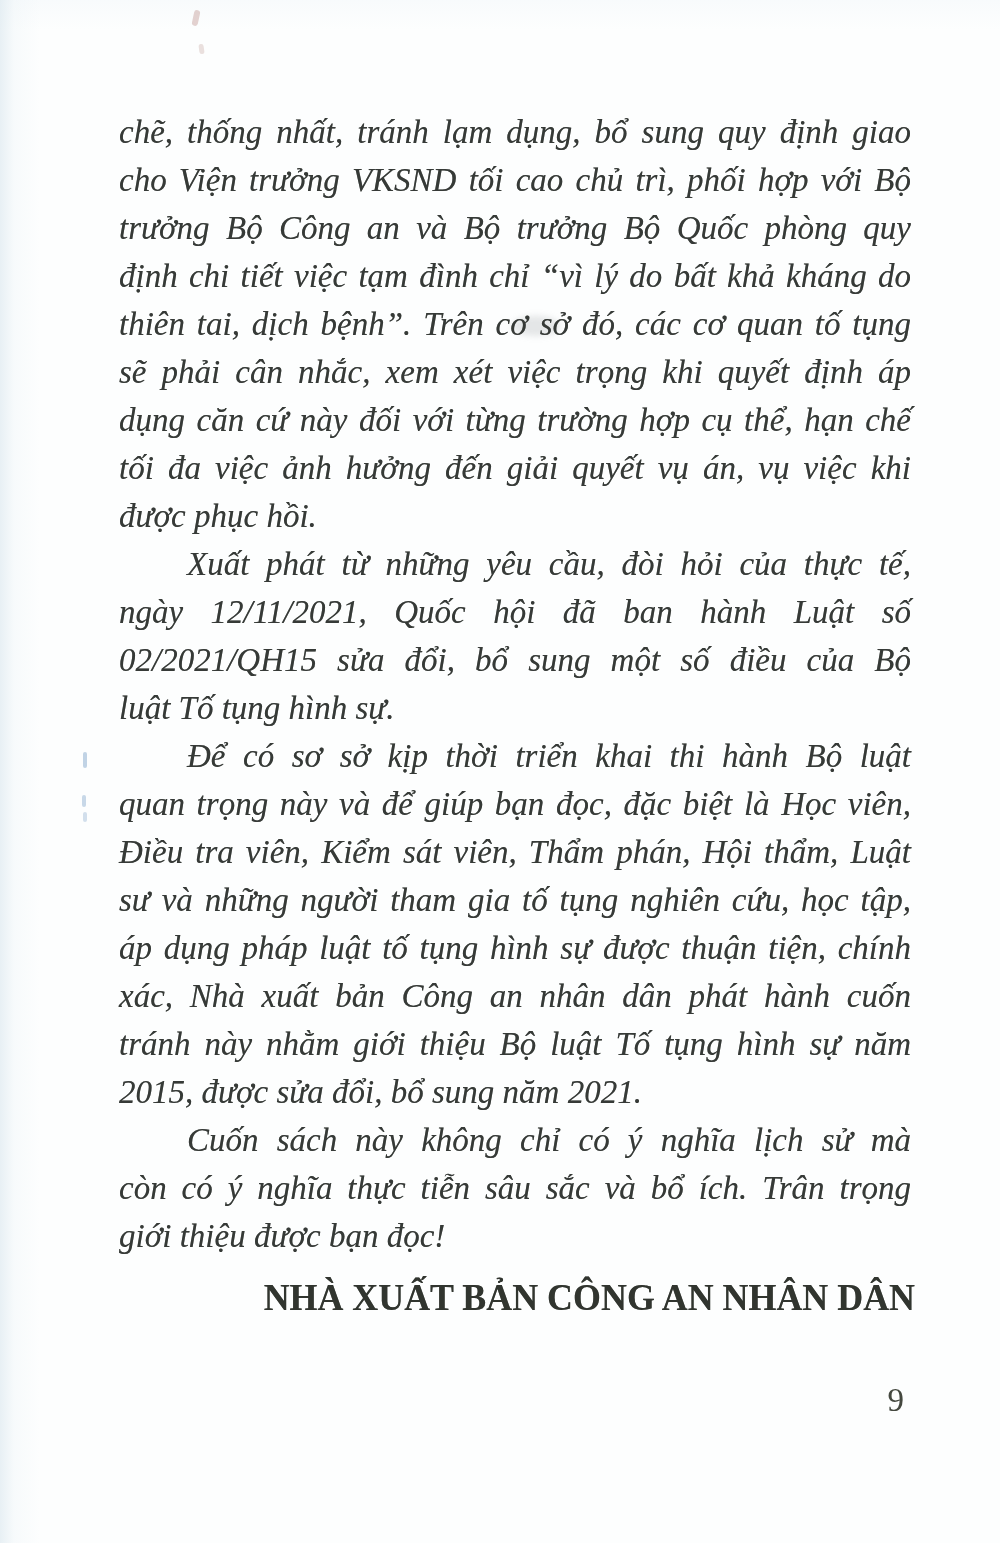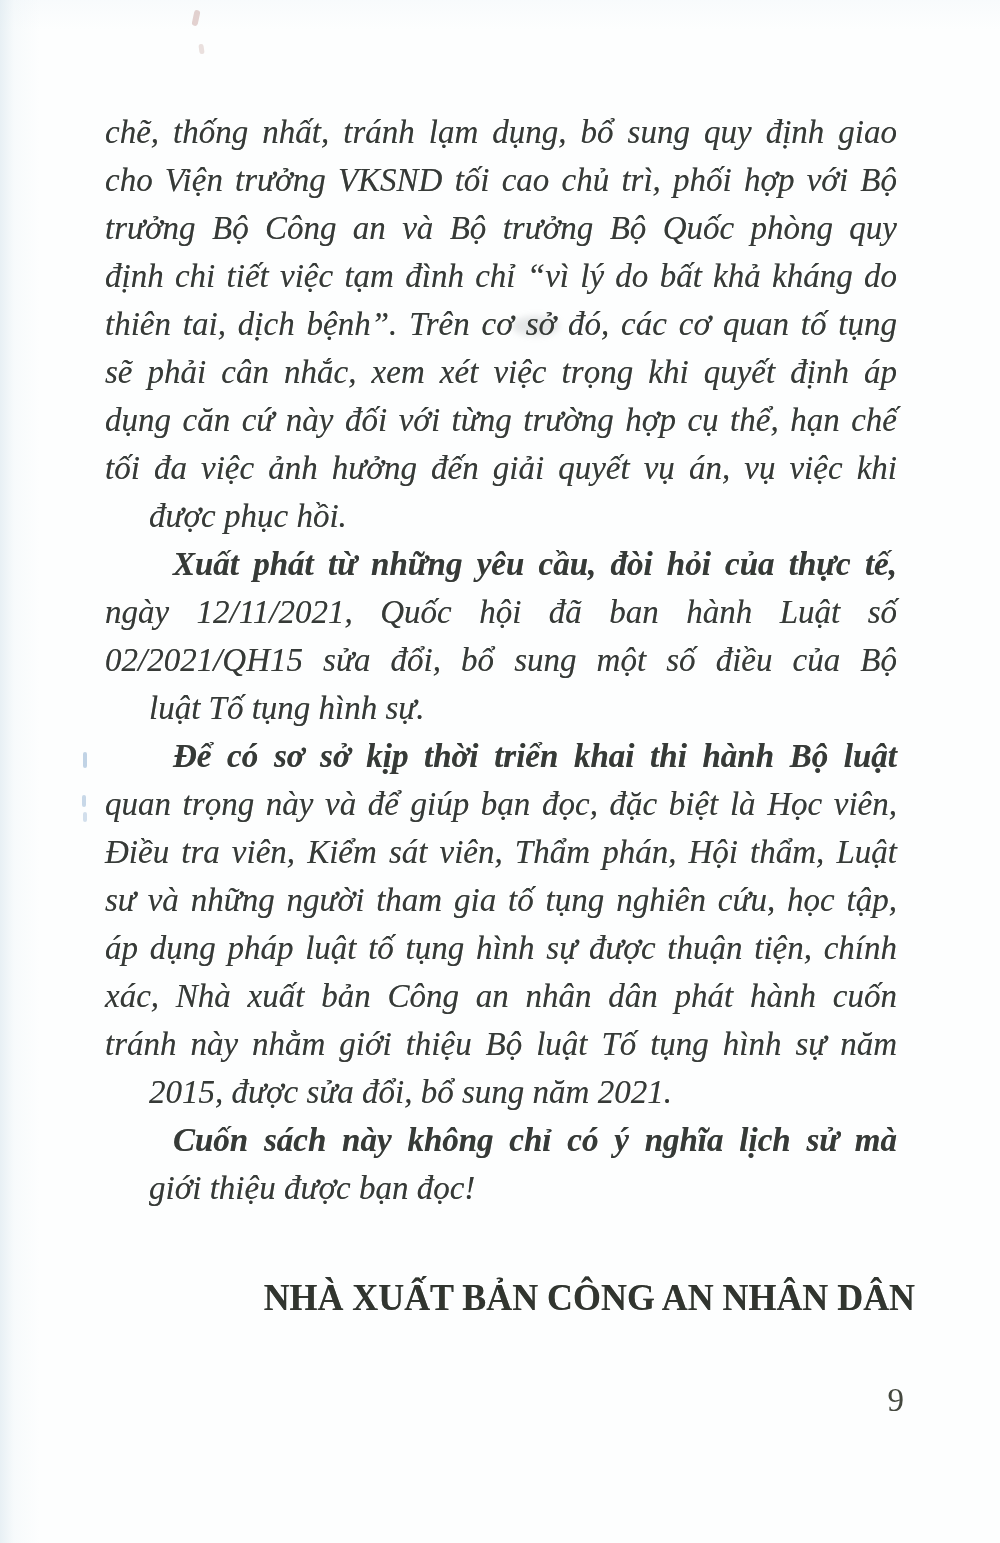--- a/index.html
+++ b/index.html
@@ -16,37 +16,37 @@
     height: 1543px;
     background:
       linear-gradient(90deg, rgba(214,228,236,0.55) 0px, rgba(236,243,247,0.35) 14px, rgba(255,255,255,0) 40px),
       linear-gradient(180deg, rgba(240,246,249,0.4) 0px, rgba(255,255,255,0) 30px),
       #fdfefe;
     font-family: "Liberation Serif", "DejaVu Serif", serif;
     color: #363a37;
   }
   .text-block {
     position: absolute;
-    left: 105px;
+    left: 119px;
     top: 108px;
     width: 792px;
   }
   .paragraph { margin: 0; }
   .line {
     font-style: italic;
     font-size: 33px;
     line-height: 48px;
     text-align: justify;
     text-align-last: justify;
     white-space: normal;
     color: #363a37;
     text-shadow: 0 0 0.5px rgba(54,58,55,0.55);
   }
-  .line.last { text-align-last: left; margin-left: 44px; }
-  .line.indent { padding-left: 68px; font-weight: bold; }
+  .line.last { text-align-last: left; }
+  .line.indent { padding-left: 68px; }
   .publisher {
     position: absolute;
     left: 113px;
     top: 1276px;
     width: 802px;
     text-align: right;
     font-weight: bold;
     font-style: normal;
     font-size: 37px;
     line-height: 44px;
@@ -131,20 +131,21 @@
         <div class="line">quan trọng này và để giúp bạn đọc, đặc biệt là Học viên,</div>
         <div class="line">Điều tra viên, Kiểm sát viên, Thẩm phán, Hội thẩm, Luật</div>
         <div class="line">sư và những người tham gia tố tụng nghiên cứu, học tập,</div>
         <div class="line">áp dụng pháp luật tố tụng hình sự được thuận tiện, chính</div>
         <div class="line">xác, Nhà xuất bản Công an nhân dân phát hành cuốn</div>
         <div class="line">tránh này nhằm giới thiệu Bộ luật Tố tụng hình sự năm</div>
         <div class="line last">2015, được sửa đổi, bổ sung năm 2021.</div>
       </div>
       <div class="paragraph">
         <div class="line indent">Cuốn sách này không chỉ có ý nghĩa lịch sử mà</div>
+        <div class="line">còn có ý nghĩa thực tiễn sâu sắc và bổ ích. Trân trọng</div>
         <div class="line last">giới thiệu được bạn đọc!</div>
       </div>
     </main>
 
   <div class="publisher">NHÀ XUẤT BẢN CÔNG AN NHÂN DÂN</div>
 
   <div class="page-number">9</div>
 </div>
 
 </body></html>

